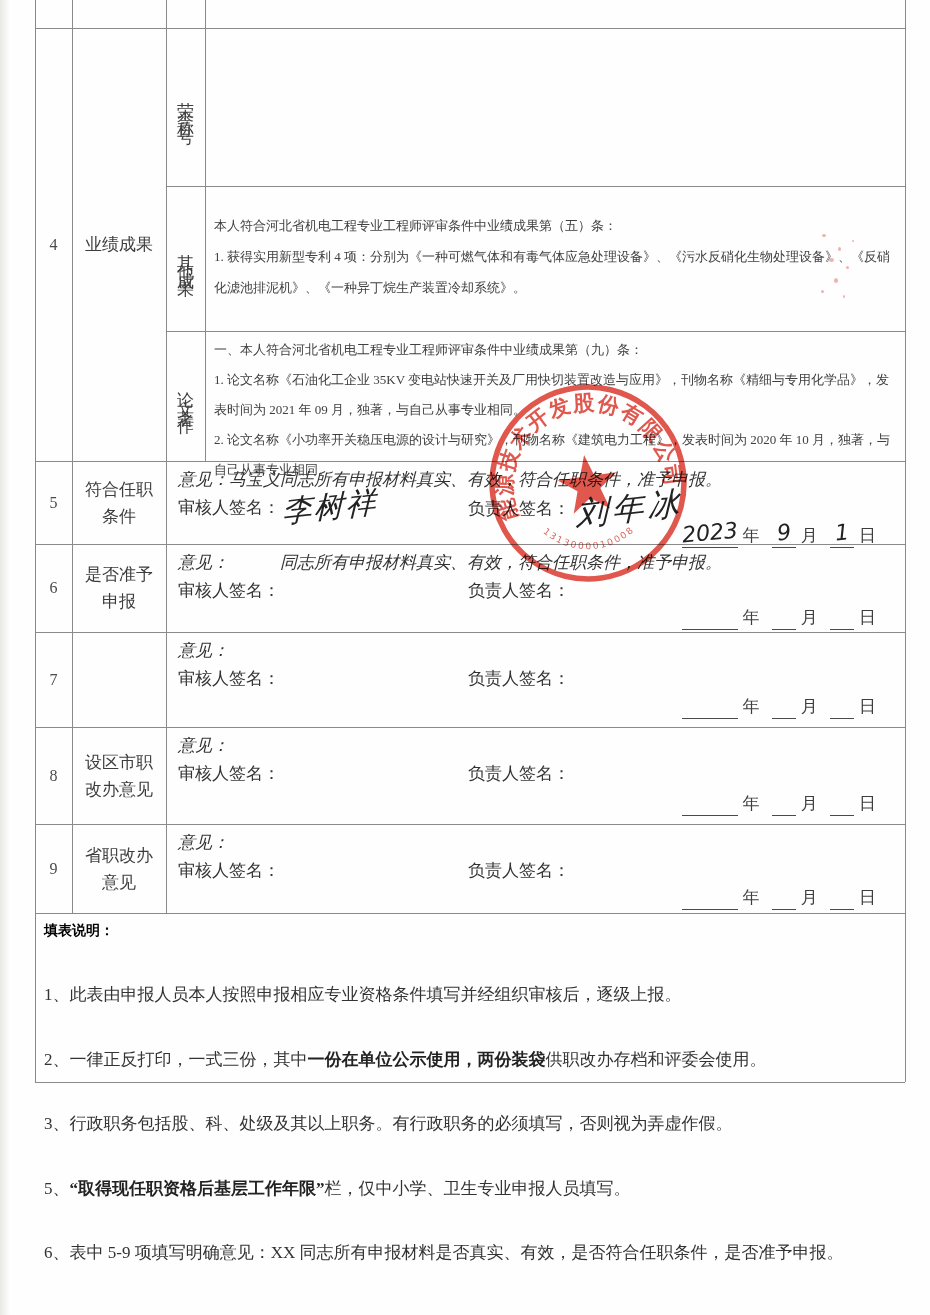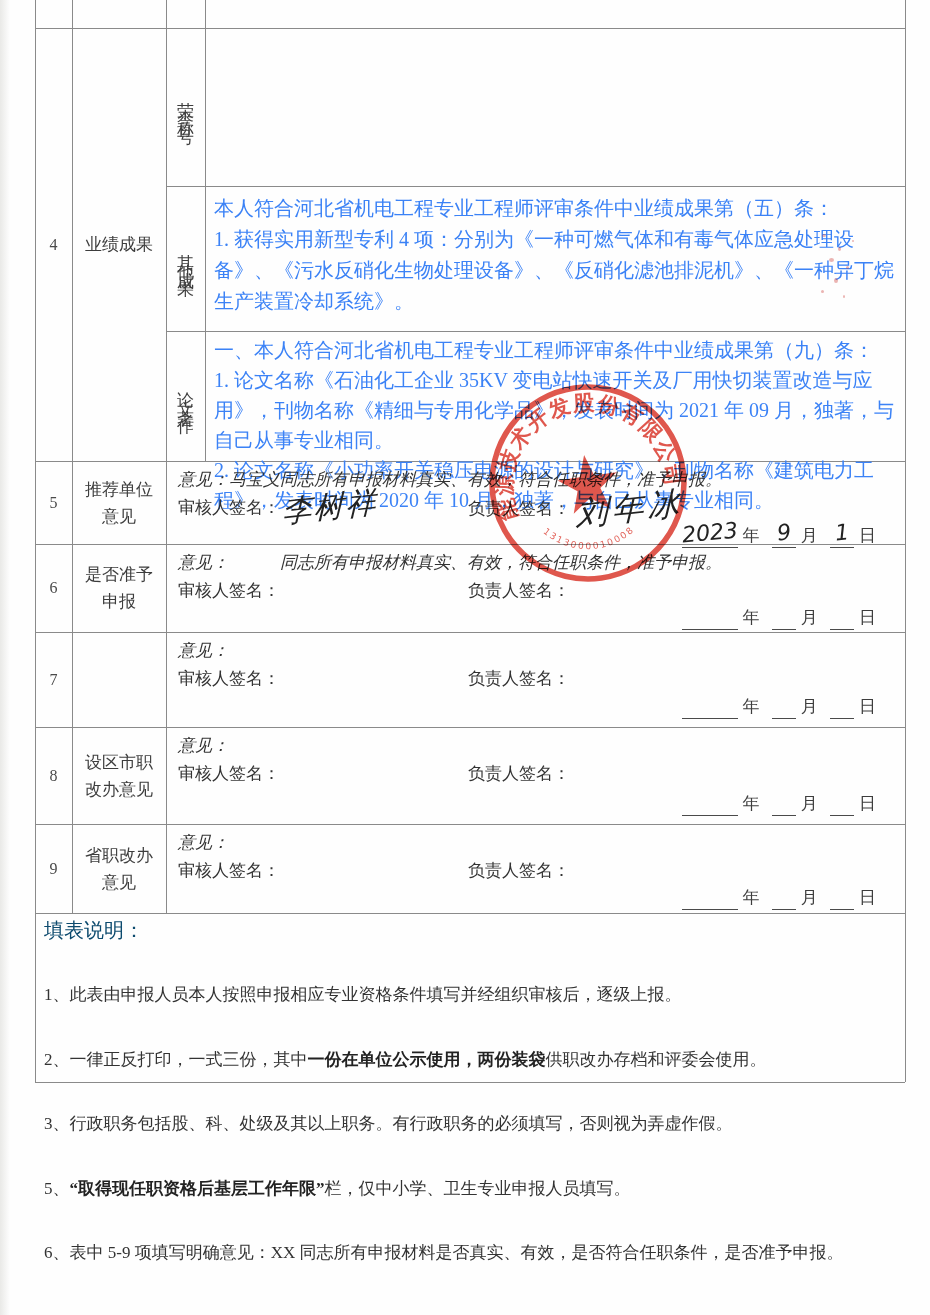--- a/index.html
+++ b/index.html
@@ -21,22 +21,22 @@
   
   .cell{position:absolute;z-index:2;box-sizing:border-box;}
   .num{left:35px;width:37px;display:flex;align-items:center;justify-content:center;
     font-size:16px;color:#4a4a4a;}
   .cat{left:72px;width:94px;display:flex;align-items:center;justify-content:center;}
   .cat-text{display:block;width:82px;text-align:center;font-size:17px;line-height:27px;
     word-break:break-all;color:#3d3d3d;}
   .vlabel-cell{left:166px;width:39px;display:flex;align-items:center;justify-content:center;}
   .vlabel{writing-mode:vertical-rl;text-orientation:upright;font-size:17px;
     letter-spacing:9px;color:#3d3d3d;}
-  .subcontent{left:205px;width:700px;padding:7px 10px 4px 9px;font-size:20px;
-    line-height:31px;white-space:pre-wrap;color:#3b82f6;}
+  .subcontent{left:205px;width:700px;padding:24px 10px 4px 9px;font-size:13px;
+    line-height:31px;white-space:pre-wrap;color:#404040;}
   .content{left:166px;width:739px;display:flex;flex-direction:column;
     padding:5px 15px 8px 12px;font-size:17px;color:#333;}
   .op-line{line-height:27px;white-space:pre-wrap;font-style:italic;}
   .sig-line{position:relative;line-height:30px;}
   .sig-approver{position:absolute;left:290px;top:0;white-space:nowrap;}
   .date-line{margin-top:auto;text-align:right;line-height:24px;white-space:nowrap;
     padding-right:14px;color:#3d3d3d;}
   .dl{display:inline-block;border-bottom:1.4px solid #4a4a4a;text-align:center;
     margin:0 5px 0 8px;vertical-align:bottom;}
   .dl.year{min-width:56px;}
@@ -45,21 +45,21 @@
   
   .hw{display:inline-block;font-family:"DejaVu Sans",sans-serif;font-style:italic;
     color:#222;transform:rotate(-6deg) skewX(-6deg);transform-origin:left bottom;
     position:relative;}
   .hw-reviewer{font-size:30px;top:9px;left:2px;line-height:20px;letter-spacing:2px;}
   .hw-approver{font-size:32px;top:11px;left:6px;line-height:20px;letter-spacing:4px;}
   .hw-date{display:inline-block;font-family:"DejaVu Sans",sans-serif;font-style:italic;
     font-size:22px;line-height:18px;color:#222;transform:rotate(-5deg);}
   
   .notes{left:35px;top:913px;width:870px;height:169px;padding:5px 12px 0 9px;}
-  .notes-title{font-size:20px;font-weight:normal;line-height:25px;color:#0c4a6e;}
+  .notes-title{font-size:14px;font-weight:bold;line-height:25px;color:#000000;}
   .note-line{font-size:17px;line-height:24.6px;color:#333;margin-top:40px;}
   .note-line .b{font-weight:bold;color:#222;}
   
   .seal{position:absolute;left:484px;top:382px;width:208px;height:202px;z-index:5;
     mix-blend-mode:multiply;opacity:.88;transform:rotate(-8deg);}
   .speck{position:absolute;border-radius:50%;background:rgba(205,60,55,.38);z-index:4;}
 </style>
 </head>
 <body>
 
@@ -100,21 +100,21 @@
 
   <div class="cell vlabel-cell" style="top:331px;height:130px;">
     <span class="vlabel">论文著作</span>
   </div>
   <div class="cell subcontent" style="top:331px;height:130px;line-height:30px;padding-top:4px;">一、本人符合河北省机电工程专业工程师评审条件中业绩成果第（九）条：
 1. 论文名称《石油化工企业 35KV 变电站快速开关及厂用快切装置改造与应用》，刊物名称《精细与专用化学品》，发表时间为 2021 年 09 月，独著，与自己从事专业相同。
 2. 论文名称《小功率开关稳压电源的设计与研究》，刊物名称《建筑电力工程》，发表时间为 2020 年 10 月，独著，与自己从事专业相同。</div>
 
   <div class="cell num" style="top:461px;height:83px;">5</div>
   <div class="cell cat" style="top:461px;height:83px;">
-    <span class="cat-text">推荐单位意见</span>
+    <span class="cat-text">符合任职条件</span>
   </div>
   <div class="cell content" style="top:461px;height:83px;">
     <div class="op-line">意见：马宝义同志所有申报材料真实、有效，符合任职条件，准予申报。</div>
     <div class="sig-line">
       <span>审核人签名：</span><span class="hw hw-reviewer">李树祥</span>
       <span class="sig-approver"><span>负责人签名：</span><span class="hw hw-approver">刘年冰</span></span>
     </div>
     <div class="date-line">
       <span class="dl year"><span class="hw-date">2023</span></span><span>年</span>
       <span class="dl month"><span class="hw-date">9</span></span><span>月</span>

